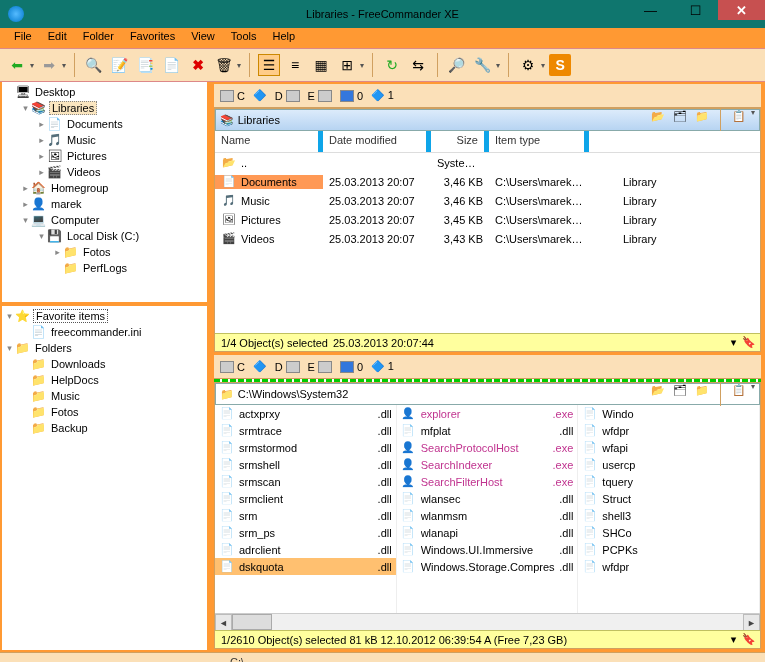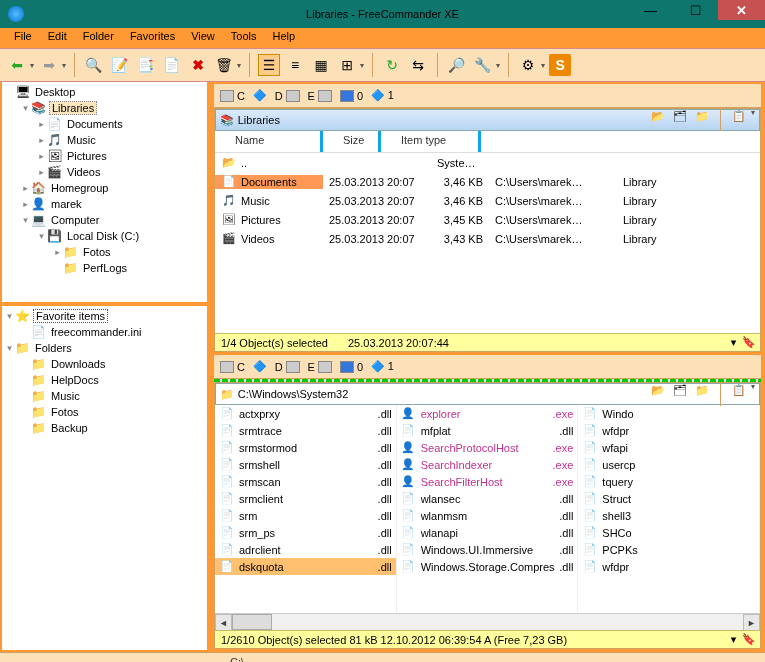--- a/index.html
+++ b/index.html
@@ -31,28 +31,28 @@
 .drive-bar { height: 24px; background: #fbe0b8; display: flex; align-items: center; gap: 8px; padding: 0 6px; font-size: 11px; border-bottom: 1px solid #d0a060;}
 .drive-bar .drv { display: inline-flex; align-items: center; gap: 3px; }
 .drv-icon { width: 14px; height: 12px; background: #ccc; border: 1px solid #888; }
 .path-bar { height: 22px; background: linear-gradient(#dcebfb,#b7d4f2); border: 1px solid #8aa; display: flex; align-items: center; padding: 0 4px; gap: 4px; }
 .path-bar .path-icons { margin-left: auto; display: flex; gap: 6px; }
 .path-icon { width: 16px; height: 16px; display: inline-flex; align-items: center; justify-content: center; }
 .panel { border: 1px solid #d0a060; background: #fff; margin-bottom: 3px; display: flex; flex-direction: column; }
 .panel.top { flex: 0 0 244px; }
 .panel.bottom { flex: 1; min-height: 0; }
 .col-headers { height: 22px; display: flex; background: #fff; border-bottom: 1px solid #ddd; }
-.col-h { padding: 3px 20px; border-right: 3px solid #0ea5e9; color: #333; }
+.col-h { padding: 3px 6px; border-right: 5px solid #0ea5e9; color: #333; }
 .file-list { flex: 1; overflow: auto; }
 .file-row { display: flex; height: 19px; align-items: center; }
 .file-row.selrow .cell-name { background: #ff9955; color: #000; }
 .cell { padding: 0 6px; white-space: nowrap; overflow: hidden; text-overflow: ellipsis; }
 .cell-name { display: flex; align-items: center; gap: 4px; }
 .row-icon { width: 16px; height: 14px; display: inline-flex; align-items: center; justify-content: center; font-size: 11px; }
-.status-bar { height: 18px; background: #ffff9e; border-top: 1px solid #c0c060; display: flex; align-items: center; padding: 0 6px; gap: 20px; color: #000; position: relative;}
+.status-bar { height: 18px; background: #ffff9e; border-top: 1px solid #c0c060; display: flex; align-items: center; padding: 0 6px; gap: 5px; color: #000; position: relative;}
 .status-bar .st-right { position: absolute; right: 4px; display: flex; gap: 6px; }
 .cols3 { display: flex; flex: 1; overflow: hidden; }
 .col3 { flex: 1; border-right: 1px solid #eee; overflow: hidden; }
 .c3-row { display: flex; height: 17px; align-items: center; padding: 0 4px; gap: 4px; }
 .c3-name { flex: 1; white-space: nowrap; overflow: hidden; }
 .c3-ext { color: #000; }
 .c3-row.exe .c3-name, .c3-row.exe .c3-ext { color: #c0338f; }
 .c3-row.selrow { background: #ffc070; }
 .scrollbar-h { height: 17px; background: #f0f0f0; border-top: 1px solid #ccc; display: flex; }
 .sb-btn { width: 17px; height: 17px; background: #e8e8e8; border: 1px solid #bbb; display:flex;align-items:center;justify-content:center;font-size:9px;color:#444;}
@@ -264,20 +264,21 @@
           <span class="path-icon">📂</span>
           <span class="path-icon">🗂</span>
           <span class="path-icon">📁</span>
           <span class="tb-sep"></span>
           <span class="path-icon">📋</span>
             <span class="tb-arrow">▾</span>
         </div>
       </div>
       <div class="col-headers" id="cols-top">
           <div class="col-h" style="width: 108px;">Name</div>
+          <div class="col-h" style="width: 108px;">Date modified</div>
           <div class="col-h" style="width: 58px; text-align: right;">Size</div>
           <div class="col-h" style="width: 100px;">Item type</div>
         </div>
       <div class="file-list" id="list-top">
           <div class="file-row">
             <div class="cell cell-name" style="width:108px">
               <span class="row-icon">📂</span>
               <span>..</span>
             </div>
   <div class="cell" style="width:108px"></div>

